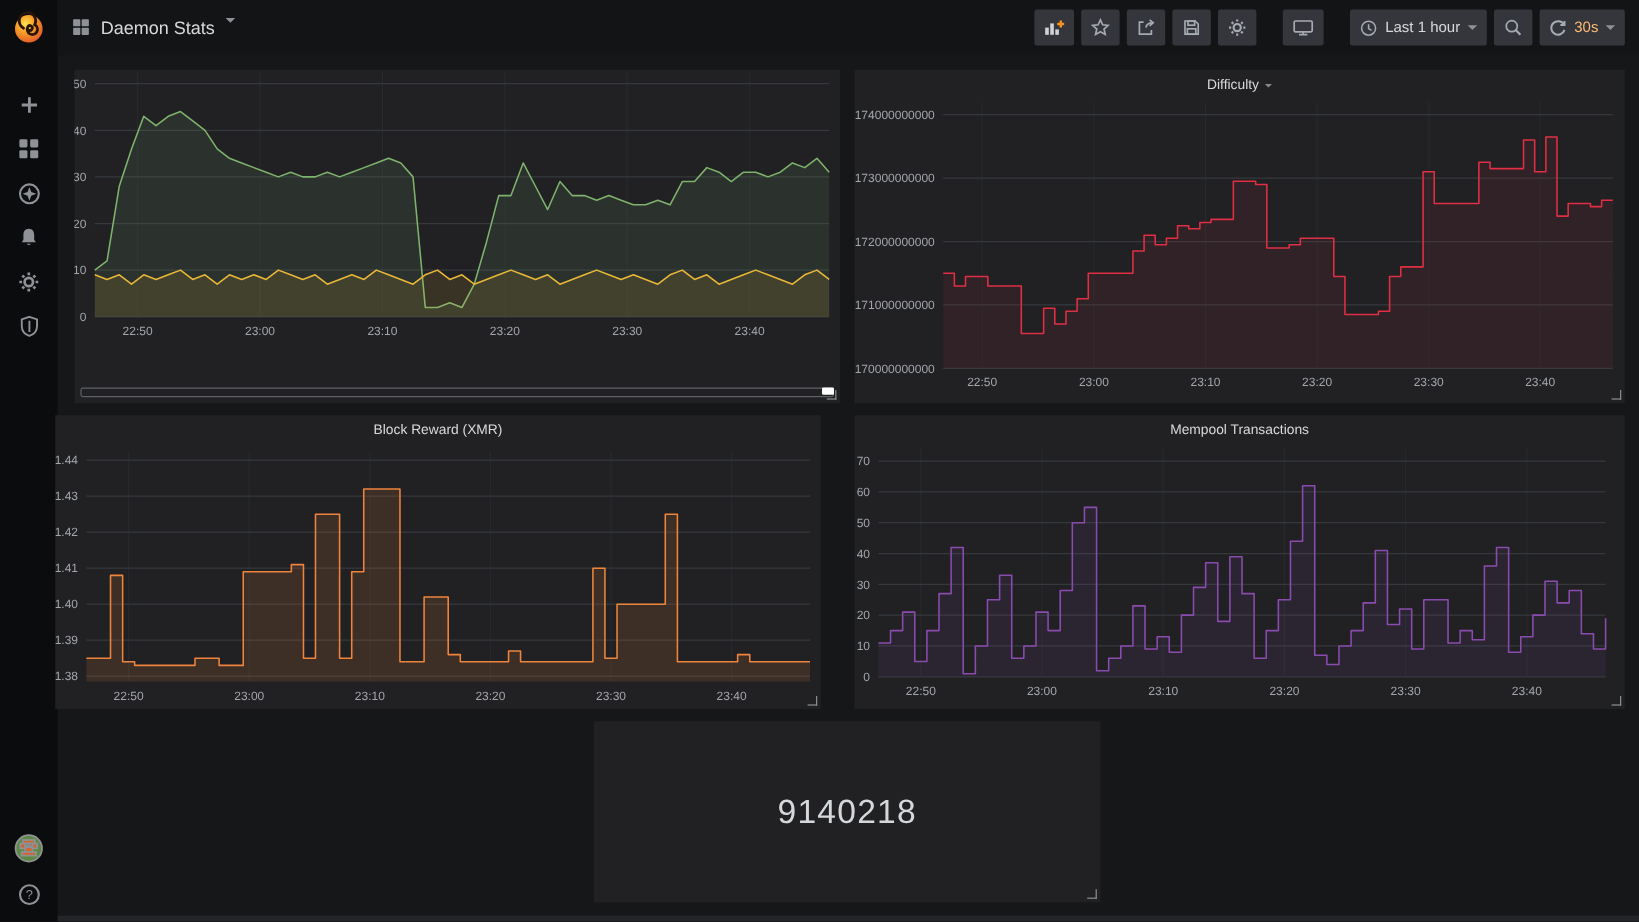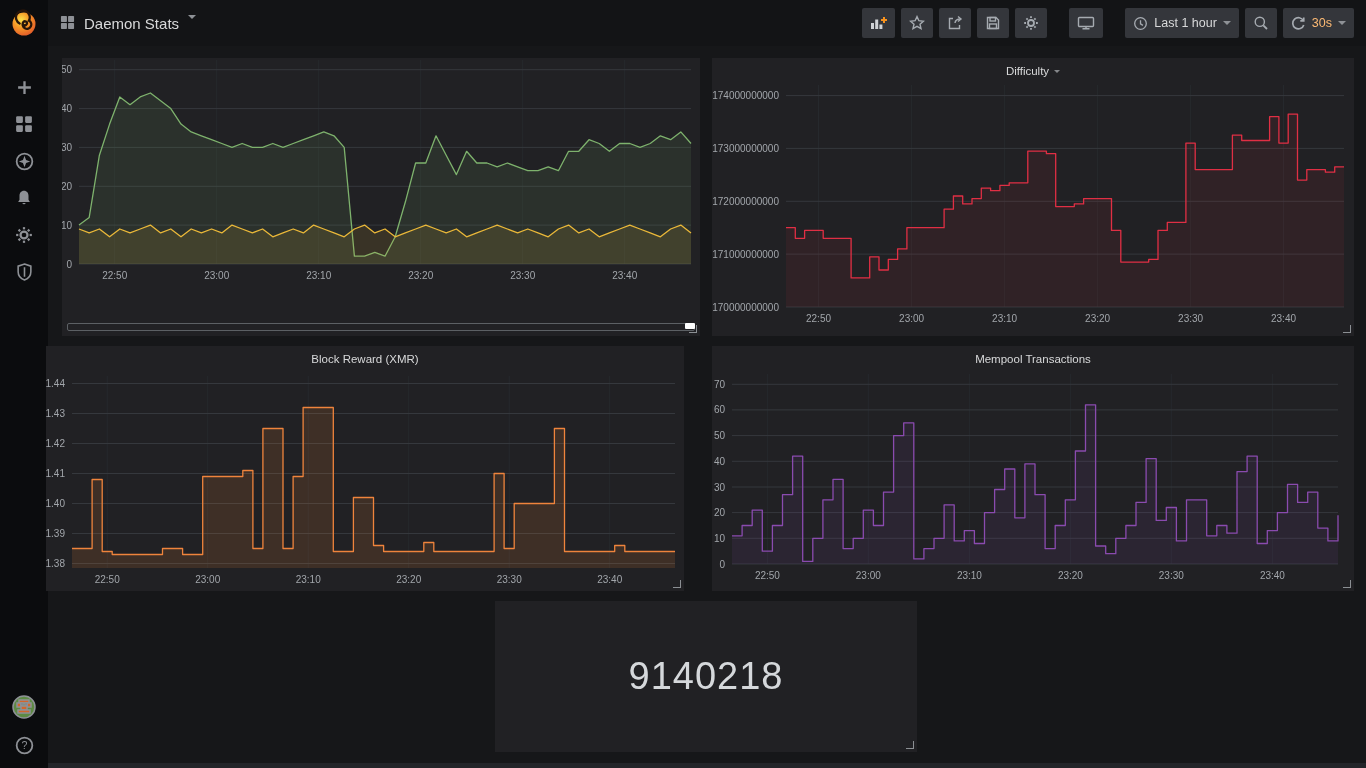--- a/index.html
+++ b/index.html
@@ -35,21 +35,21 @@
   .chart text{font-family:"Liberation Sans","DejaVu Sans",sans-serif;font-size:10px;fill:#a2a6ab;}
   .legend{display:flex;align-items:center;gap:14px;padding-left:10px;height:18px;}
   .legend-item{display:flex;align-items:center;gap:4px;cursor:pointer;}
   .legend-dash{width:11px;height:3px;border-radius:1px;}
   .legend-label{color:#d8d9da;font-size:10.5px;}
   .hscroll{position:absolute;left:5px;right:5px;bottom:5px;height:6px;border:1px solid #5c6064;border-radius:2px;}
   .hscroll .thumb{position:absolute;right:-1px;top:-1px;width:10px;height:6px;background:#ffffff;border-radius:1px;}
   .resize{position:absolute;right:3px;bottom:3px;width:7px;height:7px;border-right:1px solid #8b8f93;border-bottom:1px solid #8b8f93;cursor:nwse-resize;}
 
   .stat-panel{display:flex;flex-direction:column;}
-  .stat-value{flex:1;display:flex;align-items:center;justify-content:center;color:#d5d8db;font-size:38px;letter-spacing:1px;}
+  .stat-value{flex:1;display:flex;align-items:center;justify-content:center;color:#d5d8db;font-size:28px;letter-spacing:1px;}
 
   .bottom-strip{position:absolute;left:48px;right:0;bottom:0;height:5px;background:#232529;}
 </style>
 </head>
 <body>
 
 <div class="app">
 
   <aside class="sidebar">
     <button class="logo-btn">

